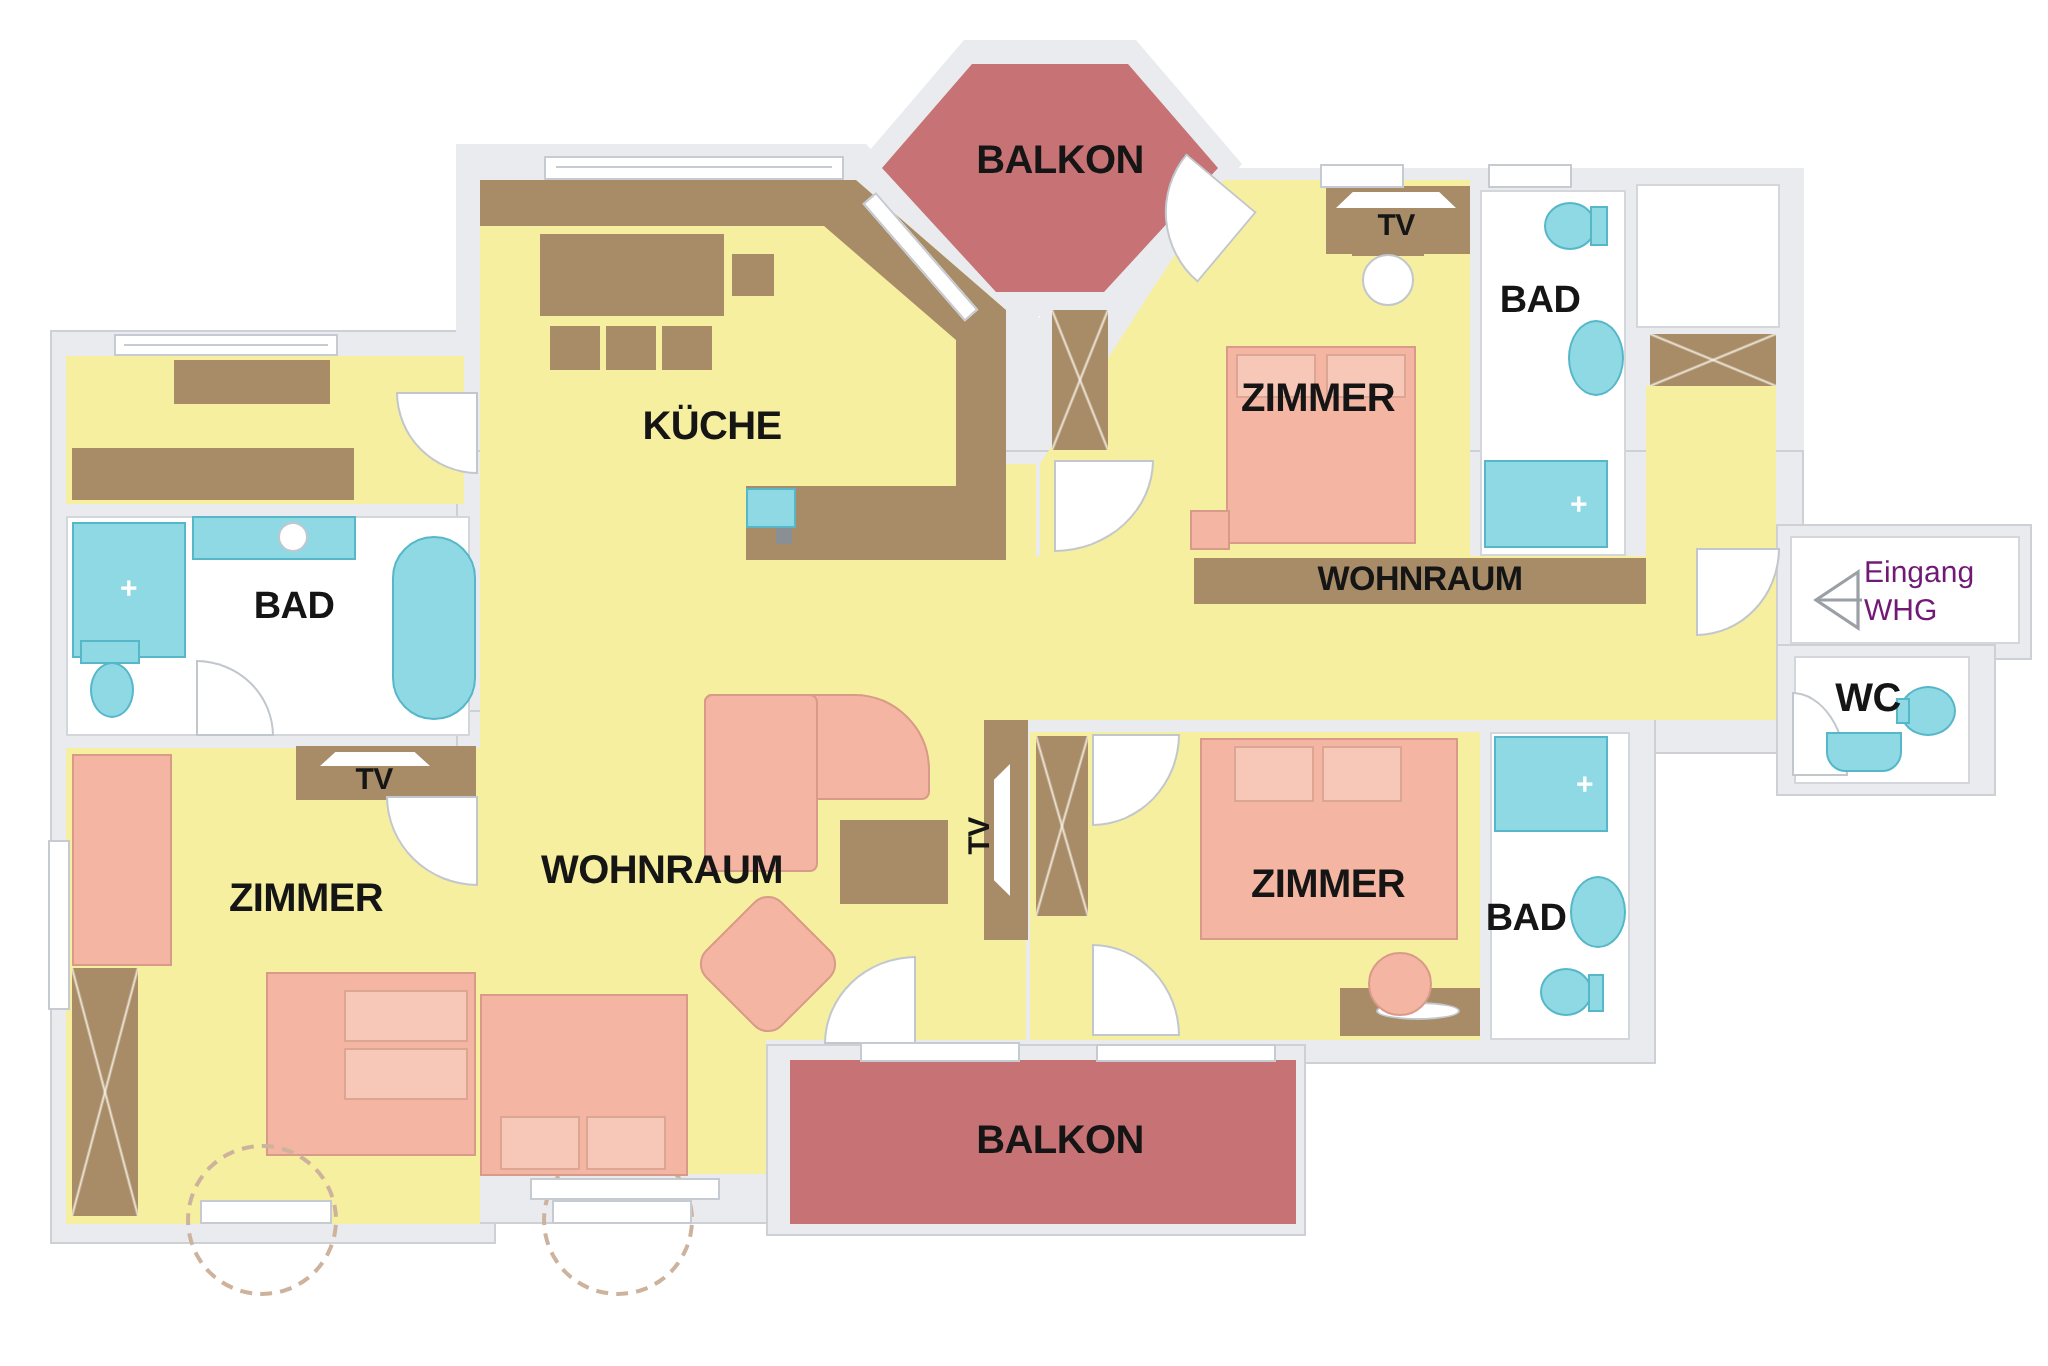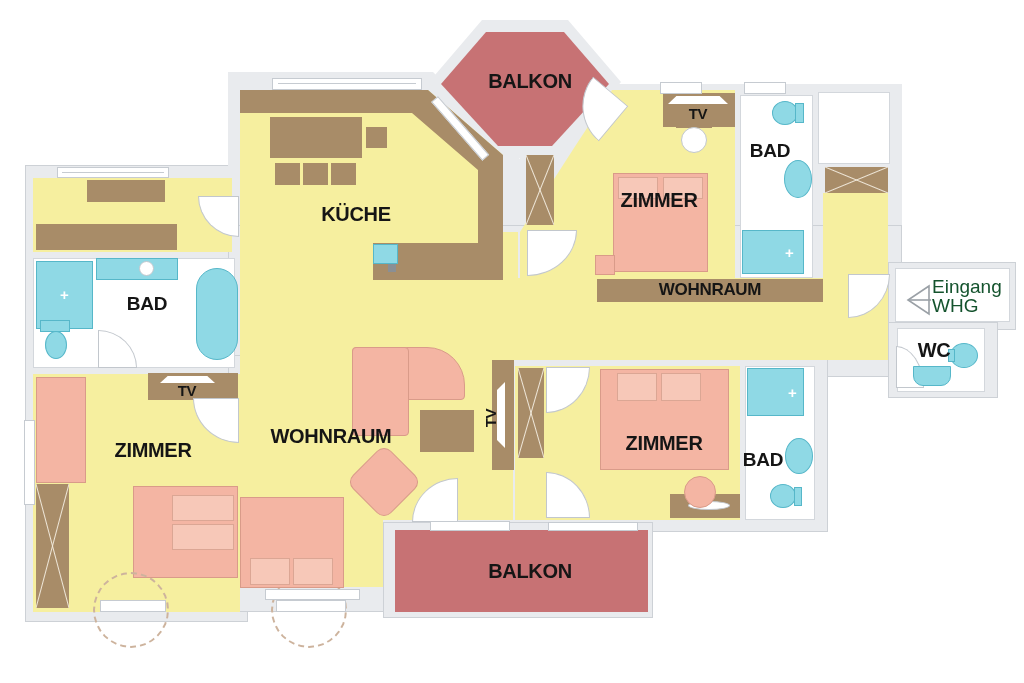--- a/index.html
+++ b/index.html
@@ -22,21 +22,21 @@
     linear-gradient(to bottom right, transparent calc(50% - 1px), rgba(246,240,228,.9) 50%, transparent calc(50% + 1px)),
     linear-gradient(to top right, transparent calc(50% - 1px), rgba(246,240,228,.9) 50%, transparent calc(50% + 1px));}
   .lbl{position:absolute;font-weight:bold;color:#151515;white-space:nowrap;
        transform:translate(-50%,-50%);letter-spacing:-0.3px;}
   .f20{font-size:20px;} .f19{font-size:19px;} .f17{font-size:17px;} .f15{font-size:15px;}
   .tvg{position:absolute;background:#fff;clip-path:polygon(14% 0,86% 0,100% 100%,0 100%);}
   .tvgv{position:absolute;background:#fff;clip-path:polygon(0 12%,100% 0,100% 100%,0 88%);}
   .dash{position:absolute;border:2px dashed #cdb39d;border-radius:50%;box-sizing:border-box;}
   .circ{border-radius:50%;}
   .spark{position:absolute;color:#ffffff;font-weight:bold;font-size:15px;line-height:10px;}
-  .eing{position:absolute;color:#14532d;font-size:19px;line-height:19px;}
+  .eing{position:absolute;color:#701a75;font-size:15px;line-height:19px;}
 </style>
 </head>
 <body>
 
 <div id="plan">
 
   <div class="wallb" style="left:25px;top:165px;width:223px;height:457px;"></div>
   <div class="wall" style="left:228px;top:72px;width:300px;height:240px;clip-path:polygon(0 0,205px 0,300px 95px,300px 240px,0 240px);"></div>
   <div class="wall" style="left:520px;top:84px;width:382px;height:222px;clip-path:polygon(55px 0,382px 0,382px 222px,0 222px,0 56px);"></div>
   <div class="wallb" style="left:228px;top:225px;width:674px;height:152px;"></div>

